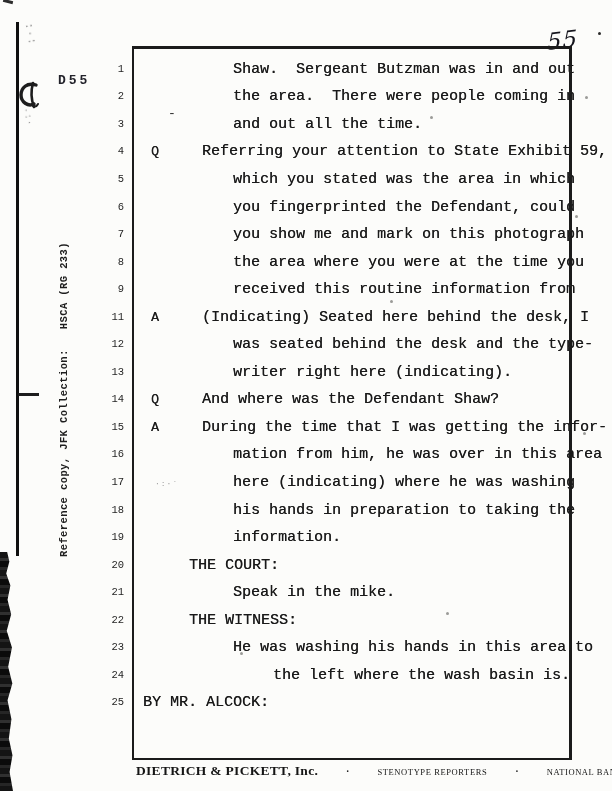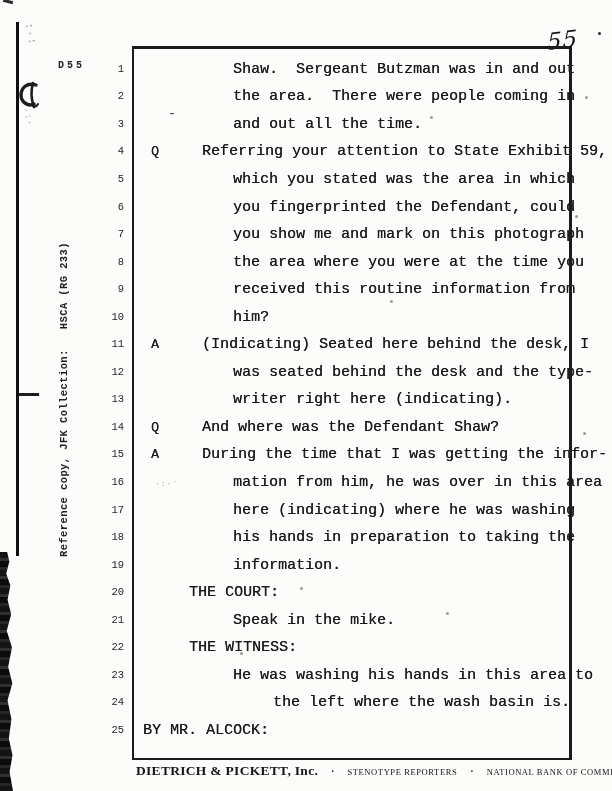--- a/index.html
+++ b/index.html
@@ -22,21 +22,21 @@
     background:repeating-linear-gradient(180deg,#141414 0 6px,#303030 6px 9px,#0b0b0b 9px 15px,#262626 15px 18px);
     clip-path:polygon(0 0,55% 0,72% 4%,48% 9%,80% 14%,58% 20%,86% 26%,52% 33%,92% 40%,63% 48%,95% 55%,58% 62%,88% 70%,68% 78%,96% 85%,74% 92%,100% 100%,0 100%); }
   .smudge { position:absolute; color:#8f8f8f; filter:blur(.6px); font-size:9px;
     letter-spacing:1px; white-space:pre; }
   .smudge-a { left:19px; top:28px; transform:rotate(80deg); font-size:11px; }
   .smudge-b { left:18px; top:112px; transform:rotate(75deg); }
   .smudge-c { left:155px; top:479px; font-size:8px; color:#9a9a9a; }
   .speck { position:absolute; width:3px; height:3px; border-radius:50%; background:#9b9b98; }
 
   
-  .doc-stamp { position:absolute; left:30px; top:60px; font-size:10px; font-weight:bold;
+  .doc-stamp { position:absolute; left:30px; top:73px; font-size:13px; font-weight:bold;
     letter-spacing:3px; color:#22222a;padding-left:28px; }
   .circle-stamp { position:absolute; left:18px; top:80px; }
   .side-stamp { position:absolute; left:58px; top:557px; transform-origin:0 0;
     transform:rotate(-90deg); font-size:10.5px; font-weight:bold; letter-spacing:.4px;
     white-space:pre; color:#1e1e1e; }
   .page-number-hw { position:absolute; left:547px; top:27px;
     font-family:"DejaVu Serif",serif; font-style:italic; font-size:23px; color:#15151d;
     transform:rotate(-7deg) skewX(-8deg); letter-spacing:1px; }
   .hw-dot { position:absolute; left:598px; top:32px; width:3px; height:3px;
     border-radius:50%; background:#2a2a2a; }
@@ -56,21 +56,21 @@
   .txt { position:absolute; top:50%; transform:translateY(-50%);
     font-size:15px; color:#191919; text-shadow:.3px 0 0 #3a3a3a; }
   .i-margin  { left:43px; }
   .i-speaker { left:89px;text-align:right; }
   .i-l1      { left:102px; }
   .i-l2      { left:133px; }
   .i-l3      { left:173px; }
 
   
   .footer { position:absolute; left:136px; top:763px; width:434px;
-    display:flex; align-items:baseline; gap:13px;
+    display:flex; align-items:baseline; gap:28px;
     font-family:"Liberation Serif",serif; color:#151515; white-space:nowrap; }
   .firm { font-size:13.5px; font-weight:600; letter-spacing:.3px; }
   .f-sep { font-size:10px; font-weight:bold; }
   .f-small { font-size:8.5px; font-weight:normal; letter-spacing:.6px; }
 </style>
 </head>
 <body>
 
 <div class="page">
 
@@ -108,21 +108,20 @@
   <div class="rows" id="rows">
       <div class="row"><span class="num">1</span><span class="txt i-l2">Shaw.  Sergeant Butzman was in and out</span></div>
       <div class="row"><span class="num">2</span><span class="txt i-l2">the area.  There were people coming in</span></div>
       <div class="row"><span class="num">3</span><span class="txt i-l2">and out all the time.</span></div>
       <div class="row"><span class="num">4</span><span class="qa">Q</span><span class="txt i-l1">Referring your attention to State Exhibit 59,</span></div>
       <div class="row"><span class="num">5</span><span class="txt i-l2">which you stated was the area in which</span></div>
       <div class="row"><span class="num">6</span><span class="txt i-l2">you fingerprinted the Defendant, could</span></div>
       <div class="row"><span class="num">7</span><span class="txt i-l2">you show me and mark on this photograph</span></div>
       <div class="row"><span class="num">8</span><span class="txt i-l2">the area where you were at the time you</span></div>
       <div class="row"><span class="num">9</span><span class="txt i-l2">received this routine information from</span></div>
-      <div class="row"><span class="num">10</span><span class="txt i-l2">him?</span></div>
       <div class="row"><span class="num">11</span><span class="qa">A</span><span class="txt i-l1">(Indicating) Seated here behind the desk, I</span></div>
       <div class="row"><span class="num">12</span><span class="txt i-l2">was seated behind the desk and the type-</span></div>
       <div class="row"><span class="num">13</span><span class="txt i-l2">writer right here (indicating).</span></div>
       <div class="row"><span class="num">14</span><span class="qa">Q</span><span class="txt i-l1">And where was the Defendant Shaw?</span></div>
       <div class="row"><span class="num">15</span><span class="qa">A</span><span class="txt i-l1">During the time that I was getting the infor-</span></div>
       <div class="row"><span class="num">16</span><span class="txt i-l2">mation from him, he was over in this area</span></div>
       <div class="row"><span class="num">17</span><span class="txt i-l2">here (indicating) where he was washing</span></div>
       <div class="row"><span class="num">18</span><span class="txt i-l2">his hands in preparation to taking the</span></div>
       <div class="row"><span class="num">19</span><span class="txt i-l2">information.</span></div>
       <div class="row"><span class="num">20</span><span class="txt i-speaker">THE COURT:</span></div>

